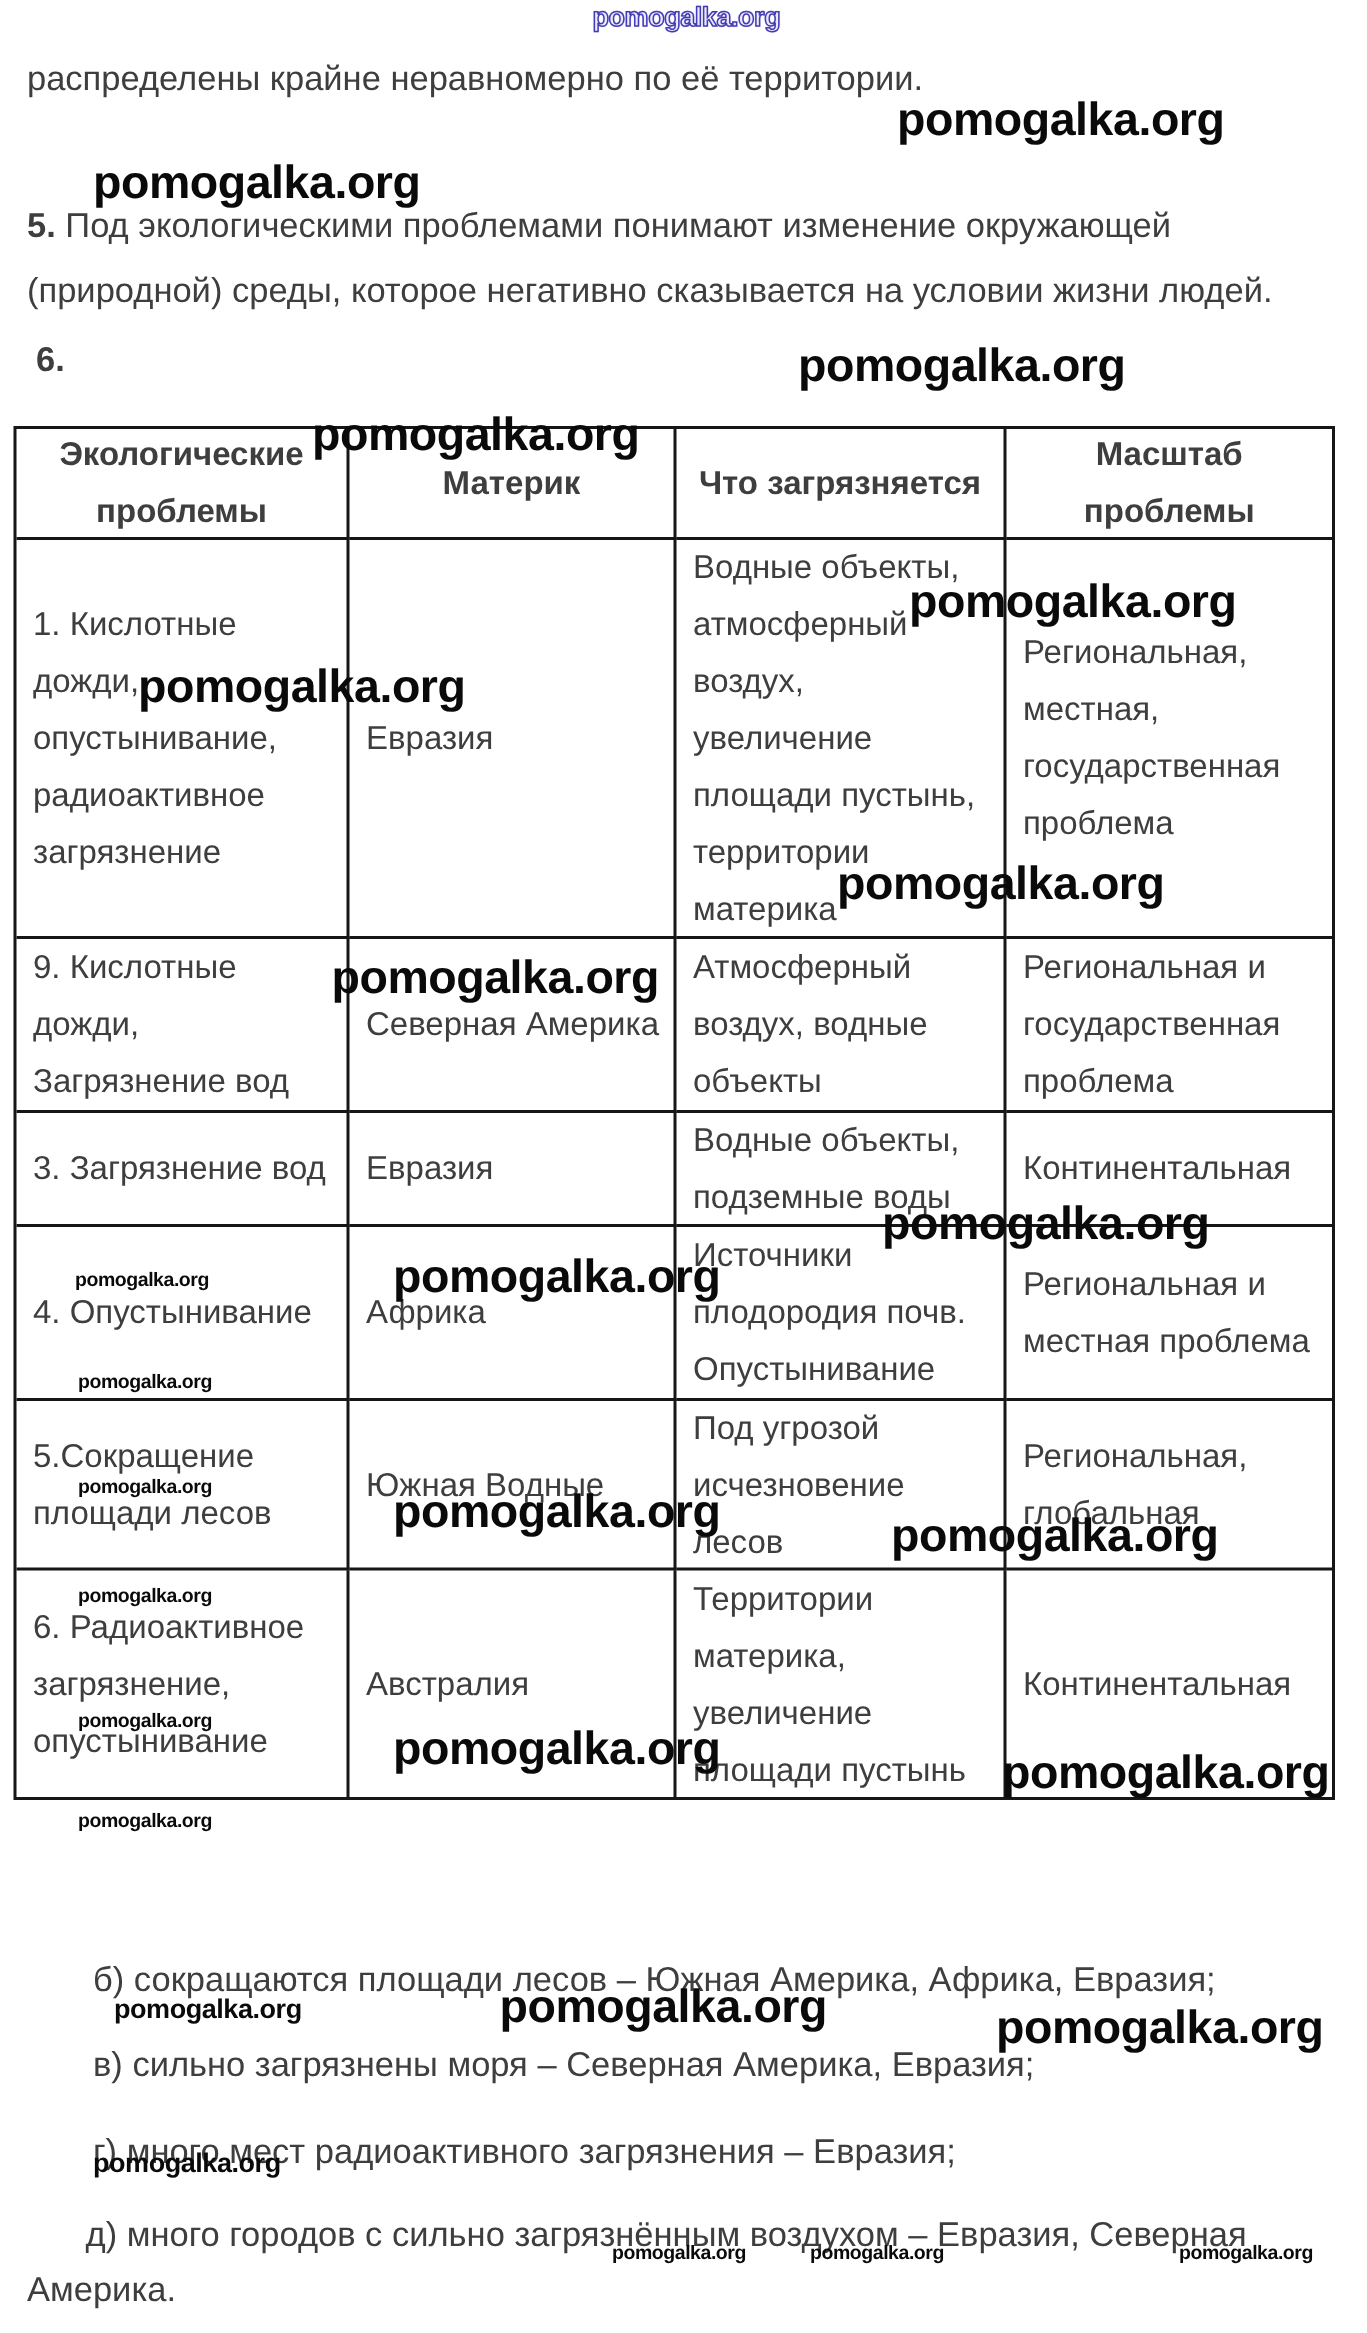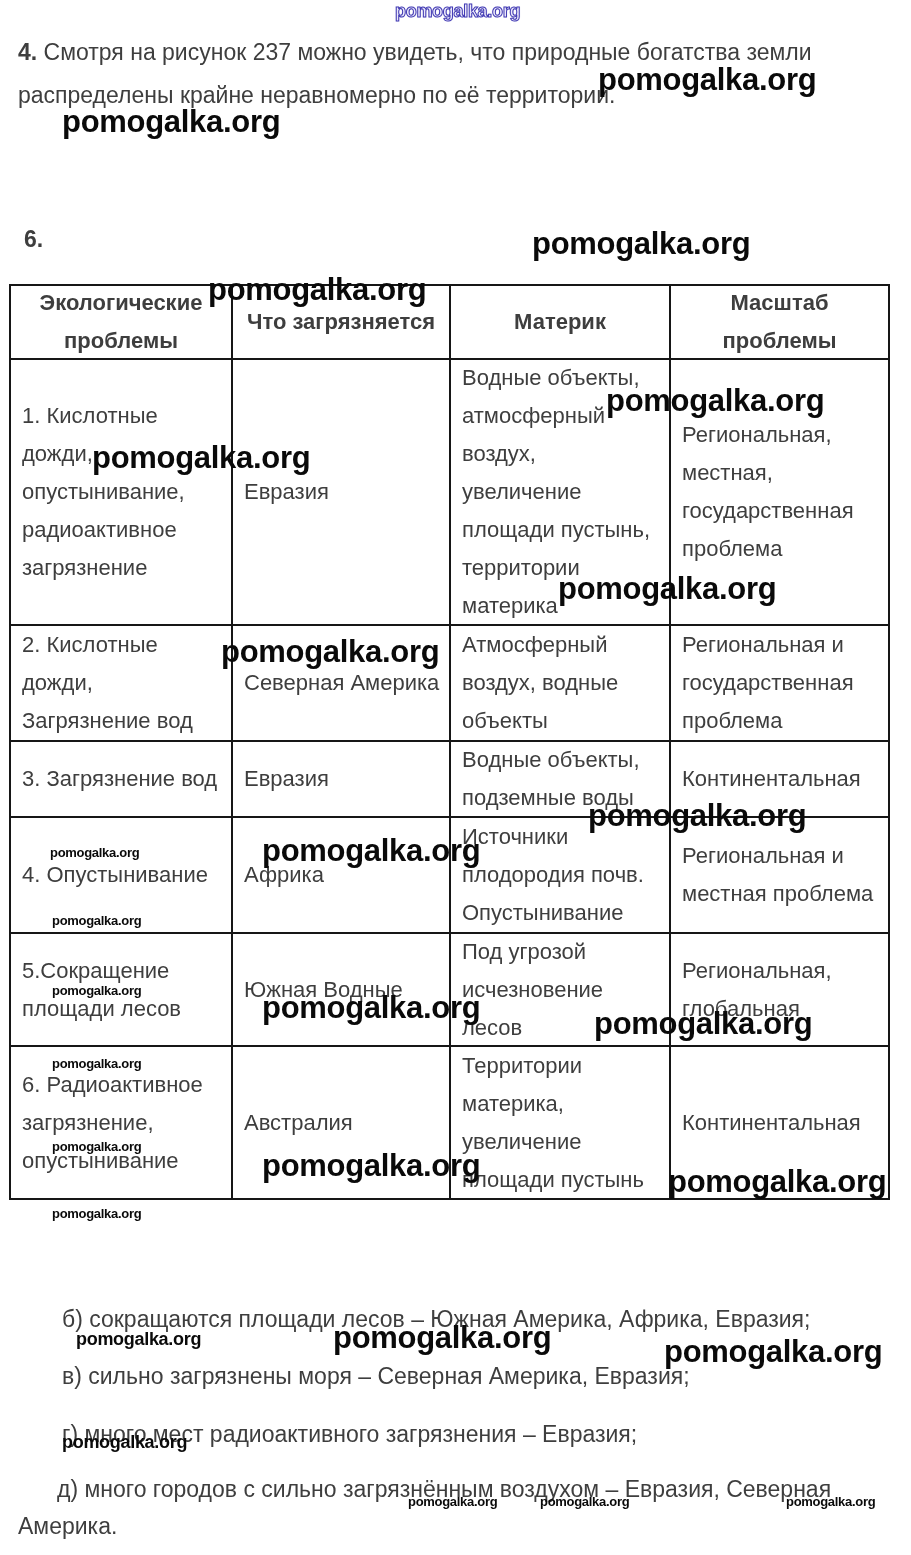--- a/index.html
+++ b/index.html
@@ -82,32 +82,35 @@
   <span class="wm tiny" style="left:52px;top:1207px">pomogalka.org</span>
   <span class="wm small" style="left:76px;top:1329px">pomogalka.org</span>
   <span class="wm big" style="left:333px;top:1320px">pomogalka.org</span>
   <span class="wm big" style="left:664px;top:1334px">pomogalka.org</span>
   <span class="wm small" style="left:62px;top:1432px">pomogalka.org</span>
   <span class="wm tiny" style="left:408px;top:1495px">pomogalka.org</span>
   <span class="wm tiny" style="left:540px;top:1495px">pomogalka.org</span>
   <span class="wm tiny" style="left:786px;top:1495px">pomogalka.org</span>
 
   <div class="para" style="left:18px;top:31px">
-    <div class="line"><span class="num">4.</span> <span>Смотря на рисунок 237 можно увидеть, что природные богатства земли</span></div>
     <div class="line">распределены крайне неравномерно по её территории.</div>
   </div>
 
+  <div class="para" style="left:18px;top:129px">
+    <div class="line"><span class="num">5.</span> <span>Под экологическими проблемами понимают изменение окружающей</span></div>
+    <div class="line">(природной) среды, которое негативно сказывается на условии жизни людей.</div>
+  </div>
 
   <div class="pline num" style="left:24px;top:224px">6.</div>
 
   <div class="tbl">
     <div class="cell th">Экологические
 проблемы</div>
+    <div class="cell th">Материк</div>
     <div class="cell th">Что загрязняется</div>
-    <div class="cell th">Материк</div>
     <div class="cell th lastcol">Масштаб
 проблемы</div>
 
     <div class="cell">1. Кислотные
 дожди,
 опустынивание,
 радиоактивное
 загрязнение</div>
     <div class="cell">Евразия</div>
     <div class="cell">Водные объекты,
@@ -115,21 +118,21 @@
 воздух,
 увеличение
 площади пустынь,
 территории
 материка</div>
     <div class="cell lastcol">Региональная,
 местная,
 государственная
 проблема</div>
 
-    <div class="cell">2. Кислотные
+    <div class="cell">9. Кислотные
 дожди,
 Загрязнение вод</div>
     <div class="cell">Северная Америка</div>
     <div class="cell">Атмосферный
 воздух, водные
 объекты</div>
     <div class="cell lastcol">Региональная и
 государственная
 проблема</div>
 

